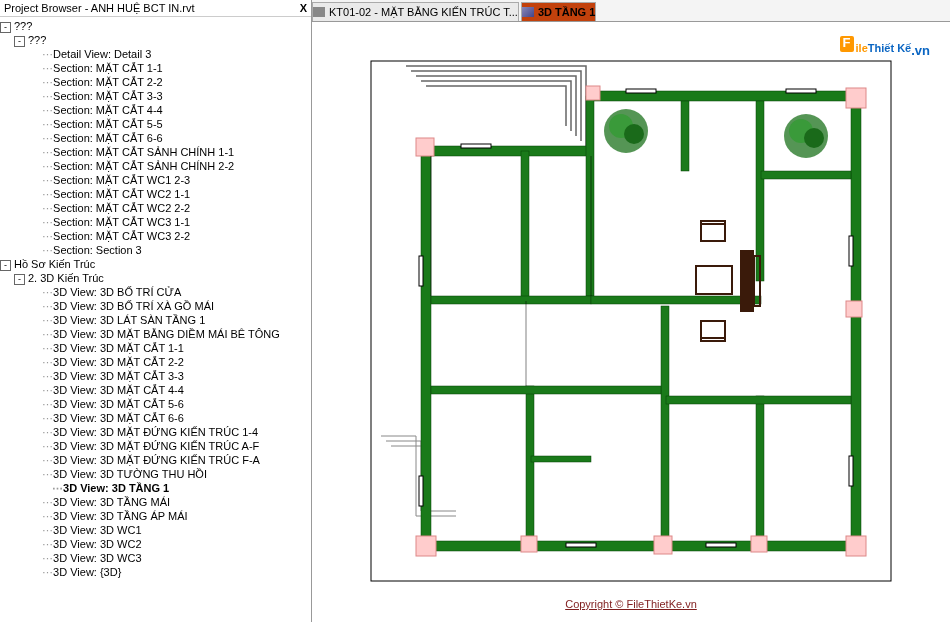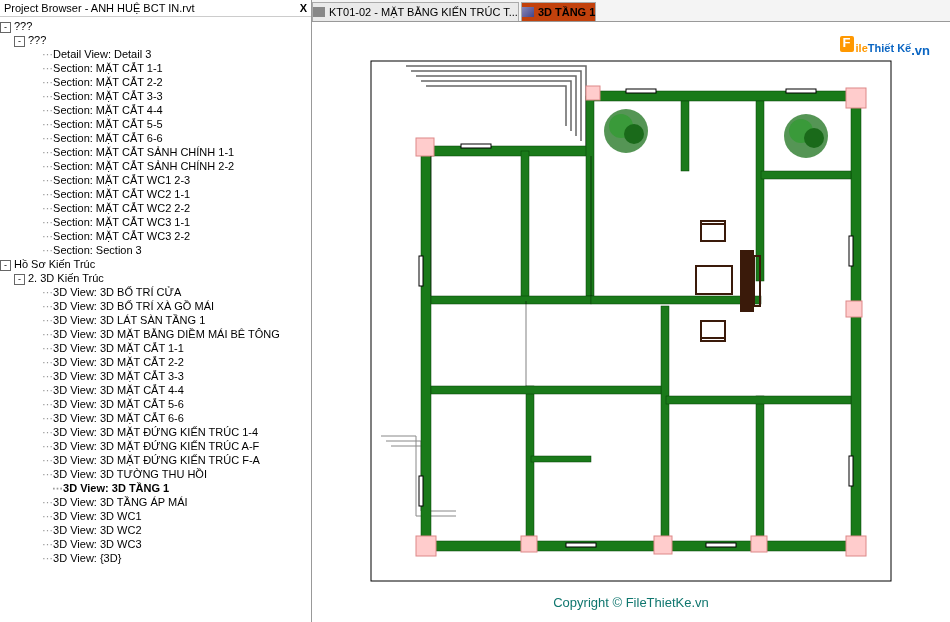--- a/index.html
+++ b/index.html
@@ -24,21 +24,21 @@
     .tab-icon.cube { background: linear-gradient(135deg, #88b 0%, #448 100%); }
     
     .viewport { flex: 1; position: relative; background: #fff; overflow: hidden; }
     
     .watermark-logo { position: absolute; top: 10px; right: 20px; font-size: 22px; font-weight: bold; color: #0b66c3; z-index: 10; }
     .watermark-logo .fi { color: #ff9800; }
     .watermark-logo .vn { font-size: 13px; color: #0b66c3; vertical-align: bottom; }
     .watermark-logo .box { display: inline-block; width: 14px; height: 16px; background: #ff9800; border-radius: 2px; margin-right: 2px; position: relative; }
     .watermark-logo .box::after { content: "F"; color: #fff; font-size: 13px; position: absolute; left: 3px; top: -1px; }
     
-    .watermark-text { position: absolute; bottom: 12px; left: 50%; transform: translateX(-50%); color: #0f766e; font-size: 13px; z-index: 10; }
+    .watermark-text { position: absolute; bottom: 12px; left: 50%; transform: translateX(-50%); color: #7f1d1d; font-size: 11px; z-index: 10; text-decoration: underline; }
     
     .plan { position: absolute; left: 50%; top: 50%; transform: translate(-50%, -50%); }
   </style>
 </head>
 <body>
 
 <div class="sidebar">
   <div class="sidebar-title">
     <span>Project Browser - ANH HUỆ BCT IN.rvt</span>
     <span class="sidebar-close">X</span>
@@ -71,20 +71,21 @@
       <div class="tree-node"><span class="indent"></span><span class="indent"></span><span class="indent"></span><span class="dots">⋯</span> <span>3D View: 3D MẶT CẮT 2-2</span></div>
       <div class="tree-node"><span class="indent"></span><span class="indent"></span><span class="indent"></span><span class="dots">⋯</span> <span>3D View: 3D MẶT CẮT 3-3</span></div>
       <div class="tree-node"><span class="indent"></span><span class="indent"></span><span class="indent"></span><span class="dots">⋯</span> <span>3D View: 3D MẶT CẮT 4-4</span></div>
       <div class="tree-node"><span class="indent"></span><span class="indent"></span><span class="indent"></span><span class="dots">⋯</span> <span>3D View: 3D MẶT CẮT 5-6</span></div>
       <div class="tree-node"><span class="indent"></span><span class="indent"></span><span class="indent"></span><span class="dots">⋯</span> <span>3D View: 3D MẶT CẮT 6-6</span></div>
       <div class="tree-node"><span class="indent"></span><span class="indent"></span><span class="indent"></span><span class="dots">⋯</span> <span>3D View: 3D MẶT ĐỨNG KIẾN TRÚC 1-4</span></div>
       <div class="tree-node"><span class="indent"></span><span class="indent"></span><span class="indent"></span><span class="dots">⋯</span> <span>3D View: 3D MẶT ĐỨNG KIẾN TRÚC A-F</span></div>
       <div class="tree-node"><span class="indent"></span><span class="indent"></span><span class="indent"></span><span class="dots">⋯</span> <span>3D View: 3D MẶT ĐỨNG KIẾN TRÚC F-A</span></div>
       <div class="tree-node"><span class="indent"></span><span class="indent"></span><span class="indent"></span><span class="dots">⋯</span> <span>3D View: 3D TƯỜNG THU HỒI</span></div>
       <div class="tree-node selected"><span class="indent"></span><span class="indent"></span><span class="indent"></span><span class="dots">⋯</span> <span>3D View: 3D TẦNG 1</span></div>
+      <div class="tree-node"><span class="indent"></span><span class="indent"></span><span class="indent"></span><span class="dots">⋯</span> <span>3D View: 3D TẦNG MÁI</span></div>
       <div class="tree-node"><span class="indent"></span><span class="indent"></span><span class="indent"></span><span class="dots">⋯</span> <span>3D View: 3D TẦNG ÁP MÁI</span></div>
       <div class="tree-node"><span class="indent"></span><span class="indent"></span><span class="indent"></span><span class="dots">⋯</span> <span>3D View: 3D WC1</span></div>
       <div class="tree-node"><span class="indent"></span><span class="indent"></span><span class="indent"></span><span class="dots">⋯</span> <span>3D View: 3D WC2</span></div>
       <div class="tree-node"><span class="indent"></span><span class="indent"></span><span class="indent"></span><span class="dots">⋯</span> <span>3D View: 3D WC3</span></div>
       <div class="tree-node"><span class="indent"></span><span class="indent"></span><span class="indent"></span><span class="dots">⋯</span> <span>3D View: {3D}</span></div>
       <div class="tree-node"><span class="indent"></span></div>
     </div>
 </div>
 
 <div class="main">

